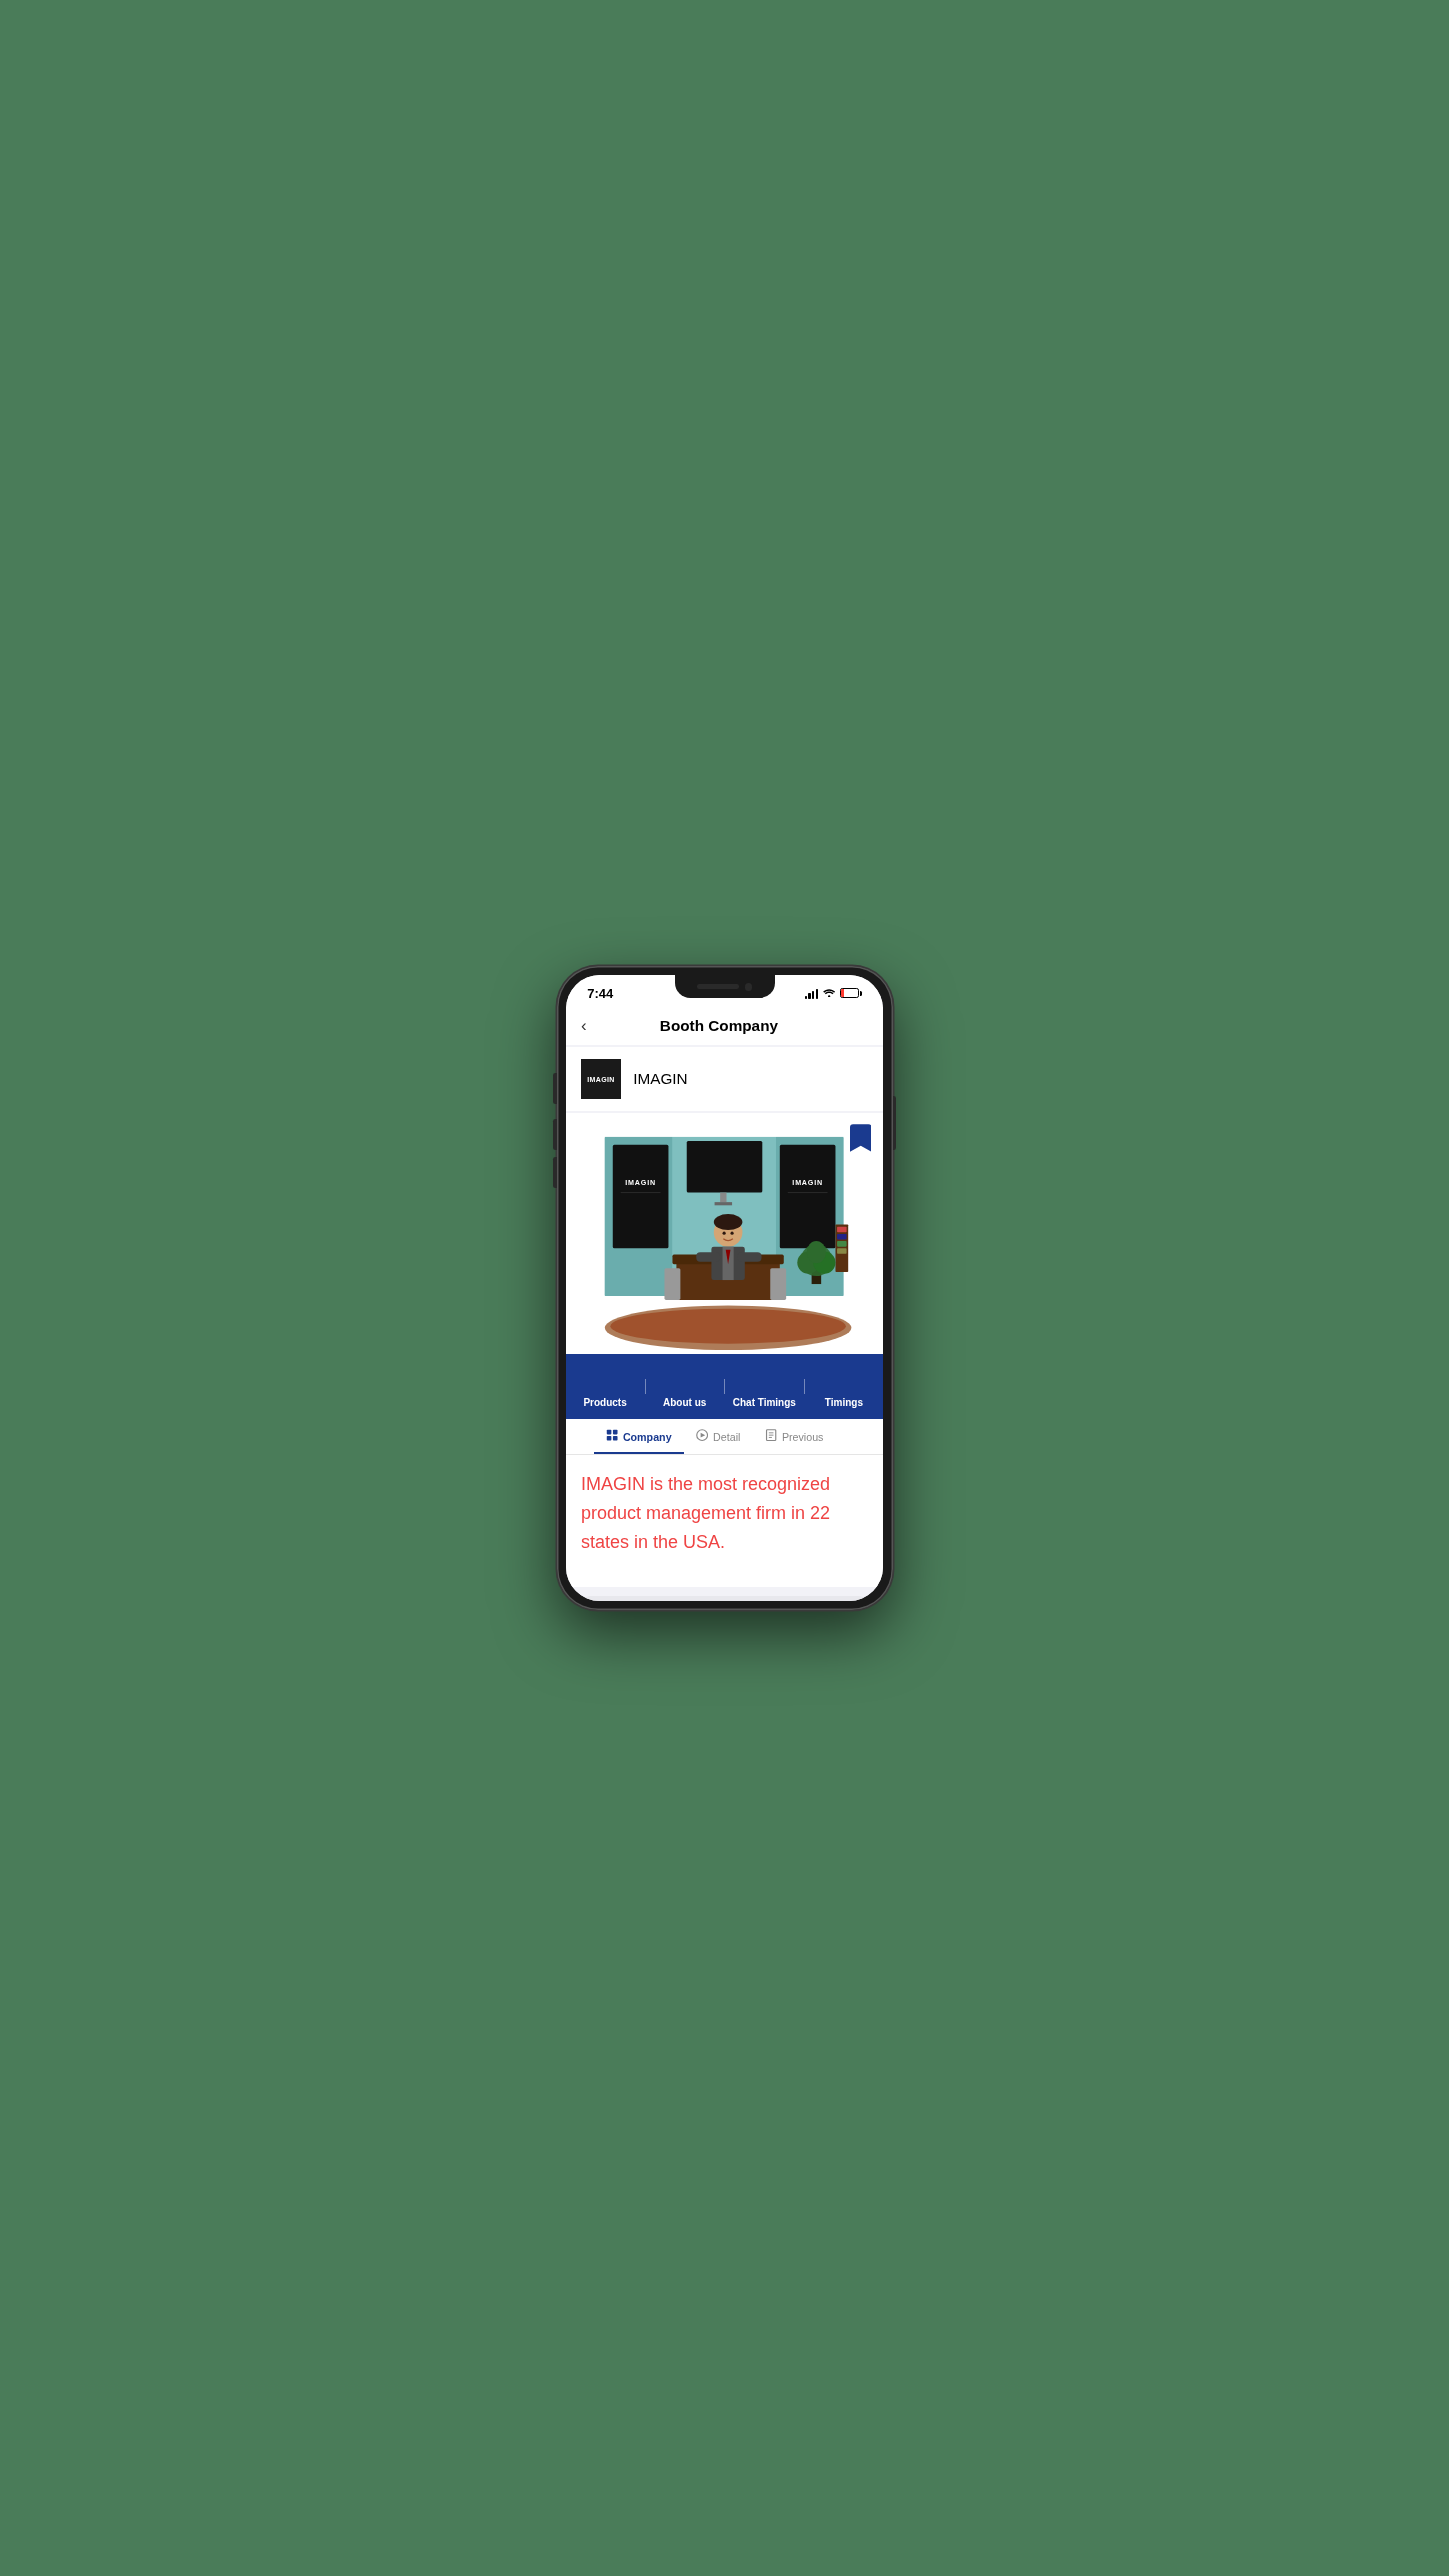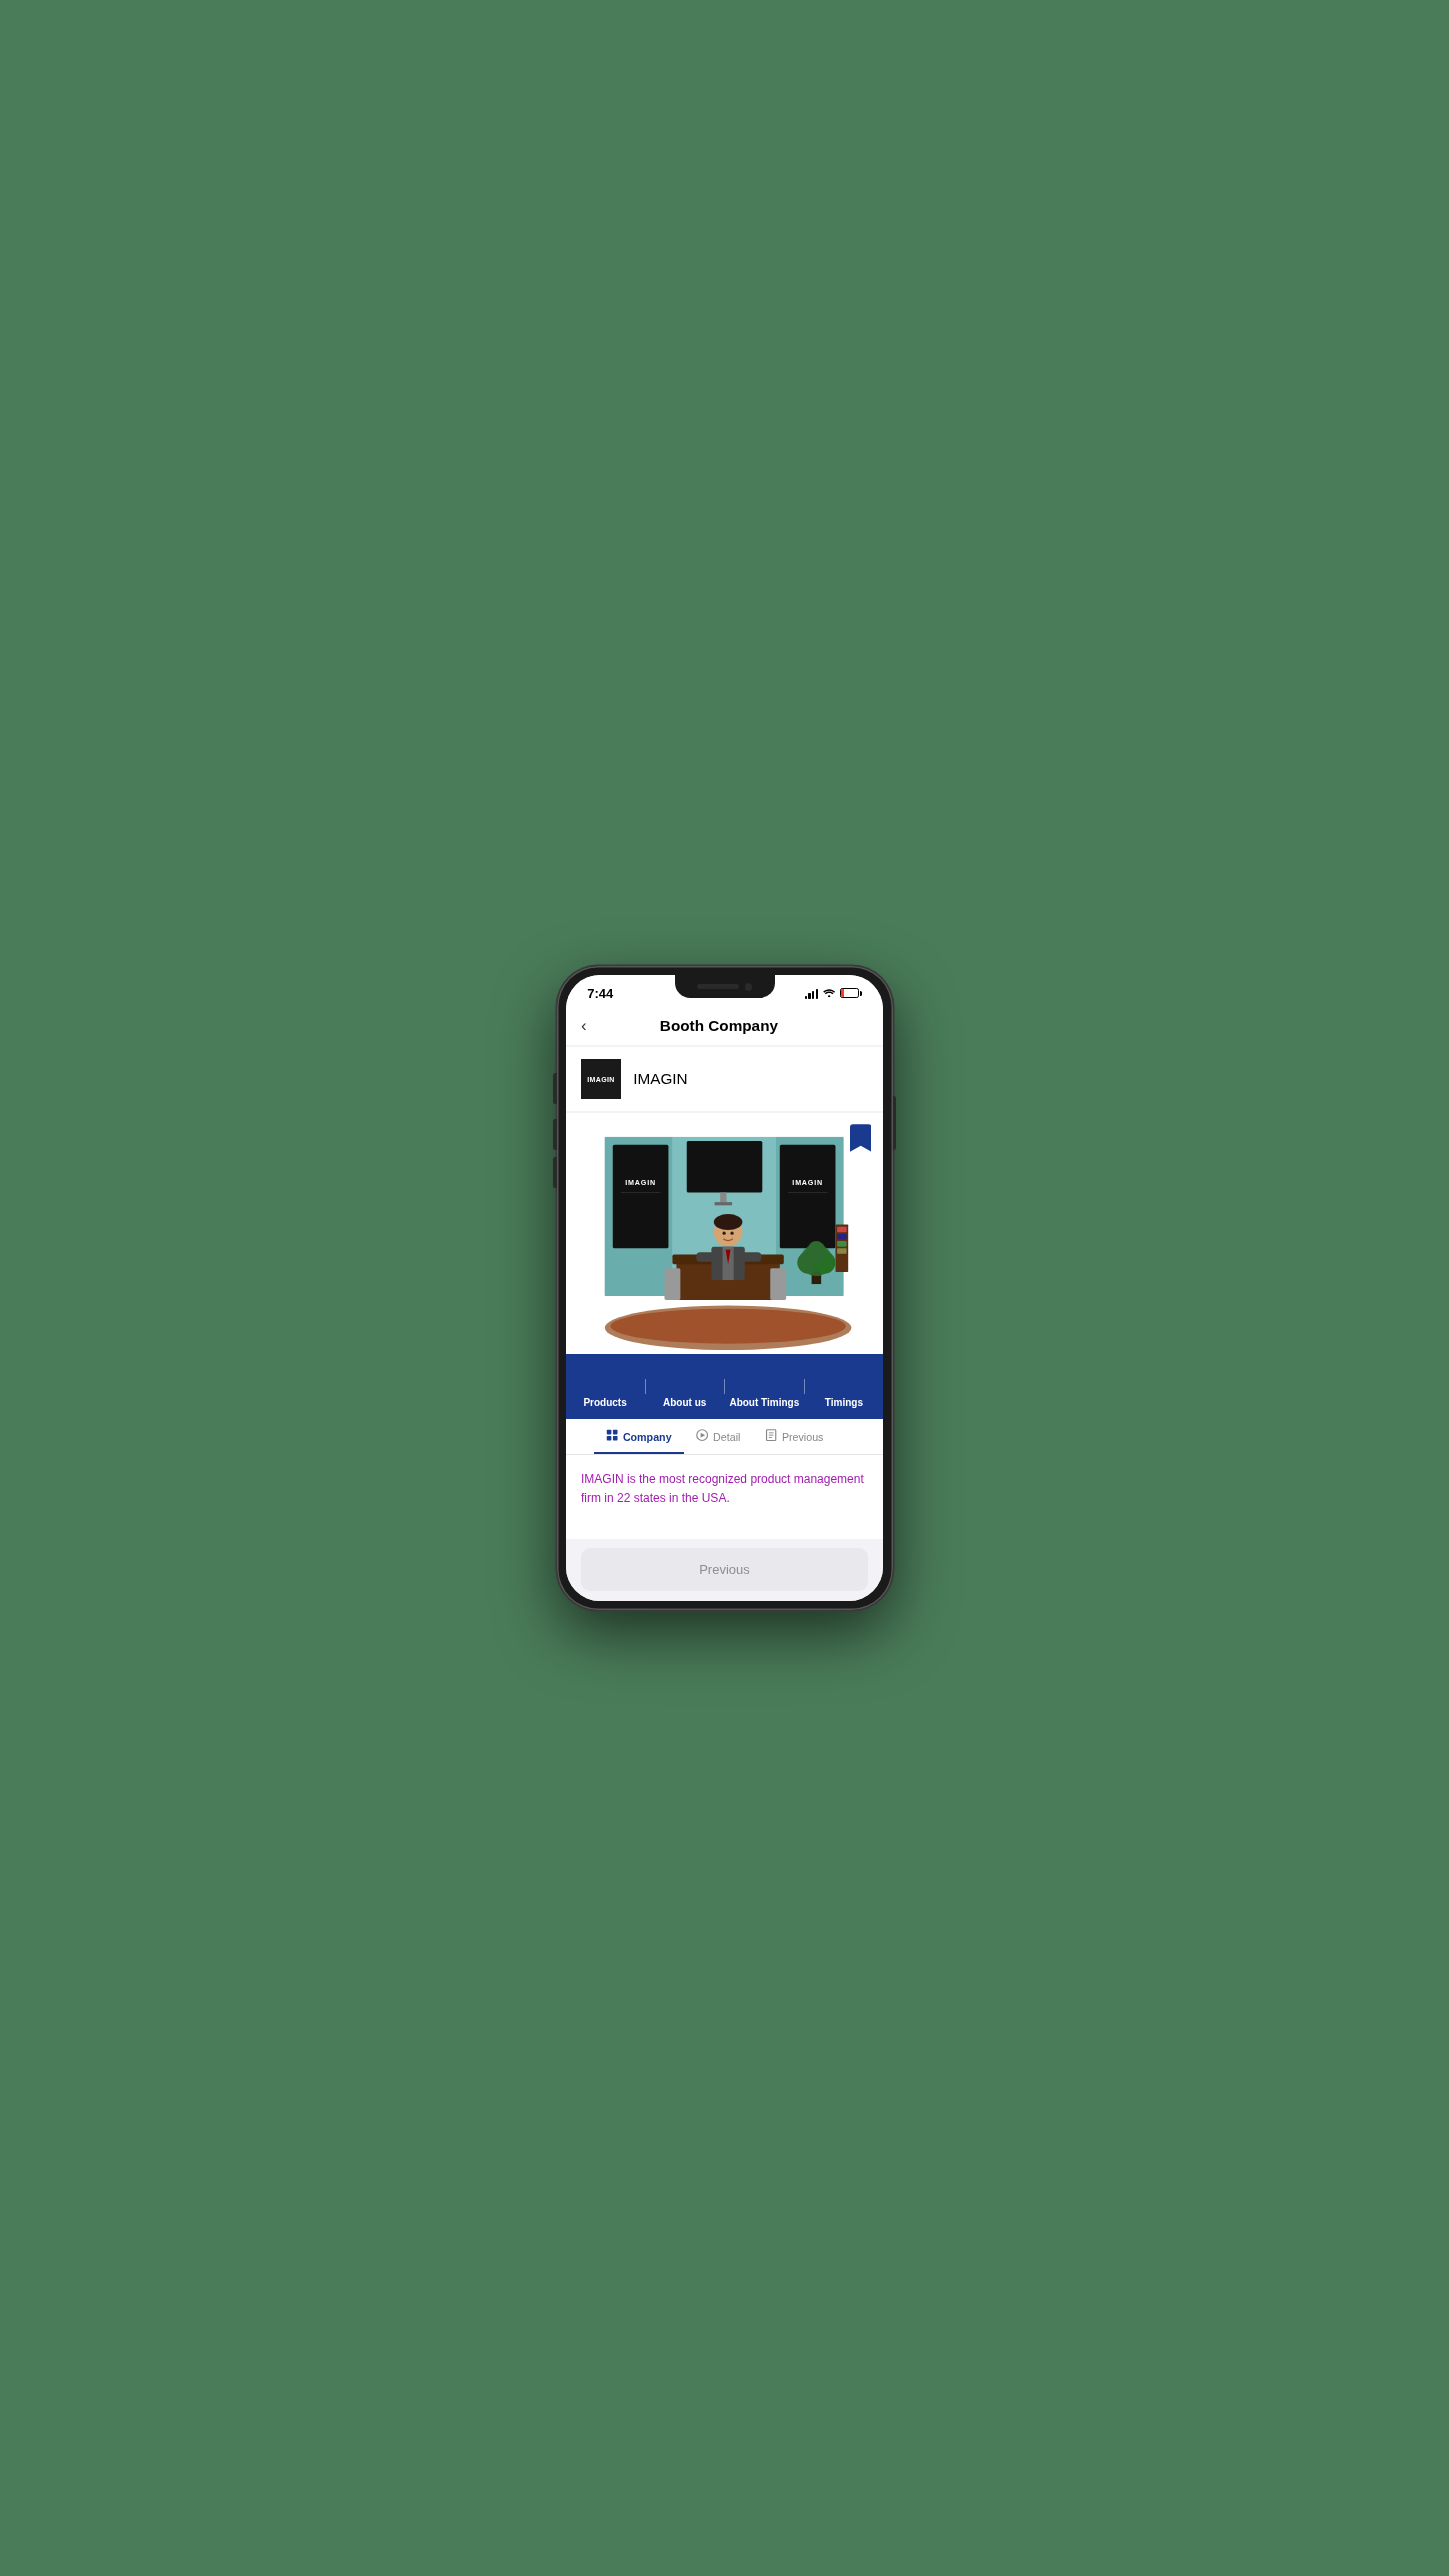--- a/index.html
+++ b/index.html
@@ -319,23 +319,23 @@
     }
 
     
     .content-area {
       background: #fff;
       flex: 1;
       padding: 15.3px 15.3px;
     }
 
     .content-para {
-      font-size: 12px;
+      font-size: 18px;
       line-height: 1.6;
-      color: #a21caf;
+      color: #ef4444;
       margin-bottom: 15.3px;
     }
 
     
     .previous-btn-wrapper {
       background: #f2f2f7;
       padding: 9.2px 15.3px 15.3px;
       flex-shrink: 0;
     }
 
@@ -479,21 +479,21 @@
             <path d="M4 0 H24 A4 4 0 0 1 28 4 V36 L14 28 L0 36 V4 A4 4 0 0 1 4 0 Z" fill="#1a3a8f"></path>
           </svg>
         </div>
       </div>
 
       <div class="tab-bar">
         <div class="tab-item">Products</div>
         <div class="tab-divider"></div>
         <div class="tab-item">About us</div>
         <div class="tab-divider"></div>
-        <div class="tab-item">About Timings</div>
+        <div class="tab-item">Chat Timings</div>
         <div class="tab-divider"></div>
         <div class="tab-item">Timings</div>
       </div>
 
       <div class="sub-tabs">
         <div class="sub-tab active">
           <span class="sub-tab-icon">
             <svg width="12.3" height="12.3" viewBox="0 0 16 16">
               <rect x="1" y="1" width="6" height="6" fill="#1a3a8f" rx="1"></rect>
               <rect x="9" y="1" width="6" height="6" fill="#1a3a8f" rx="1"></rect>

